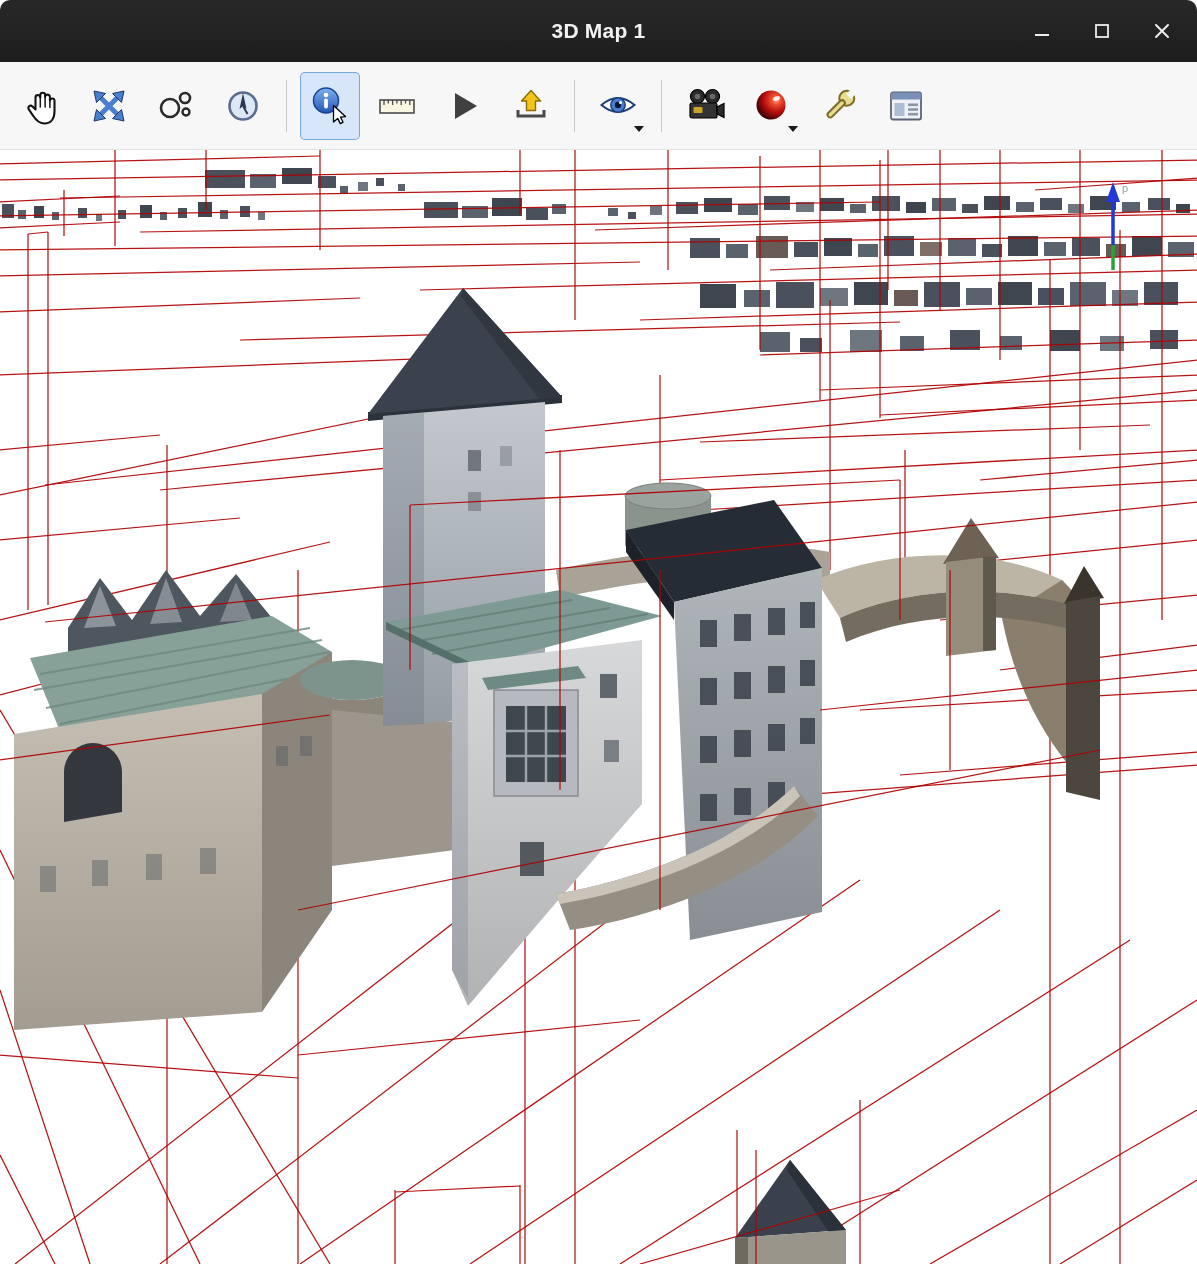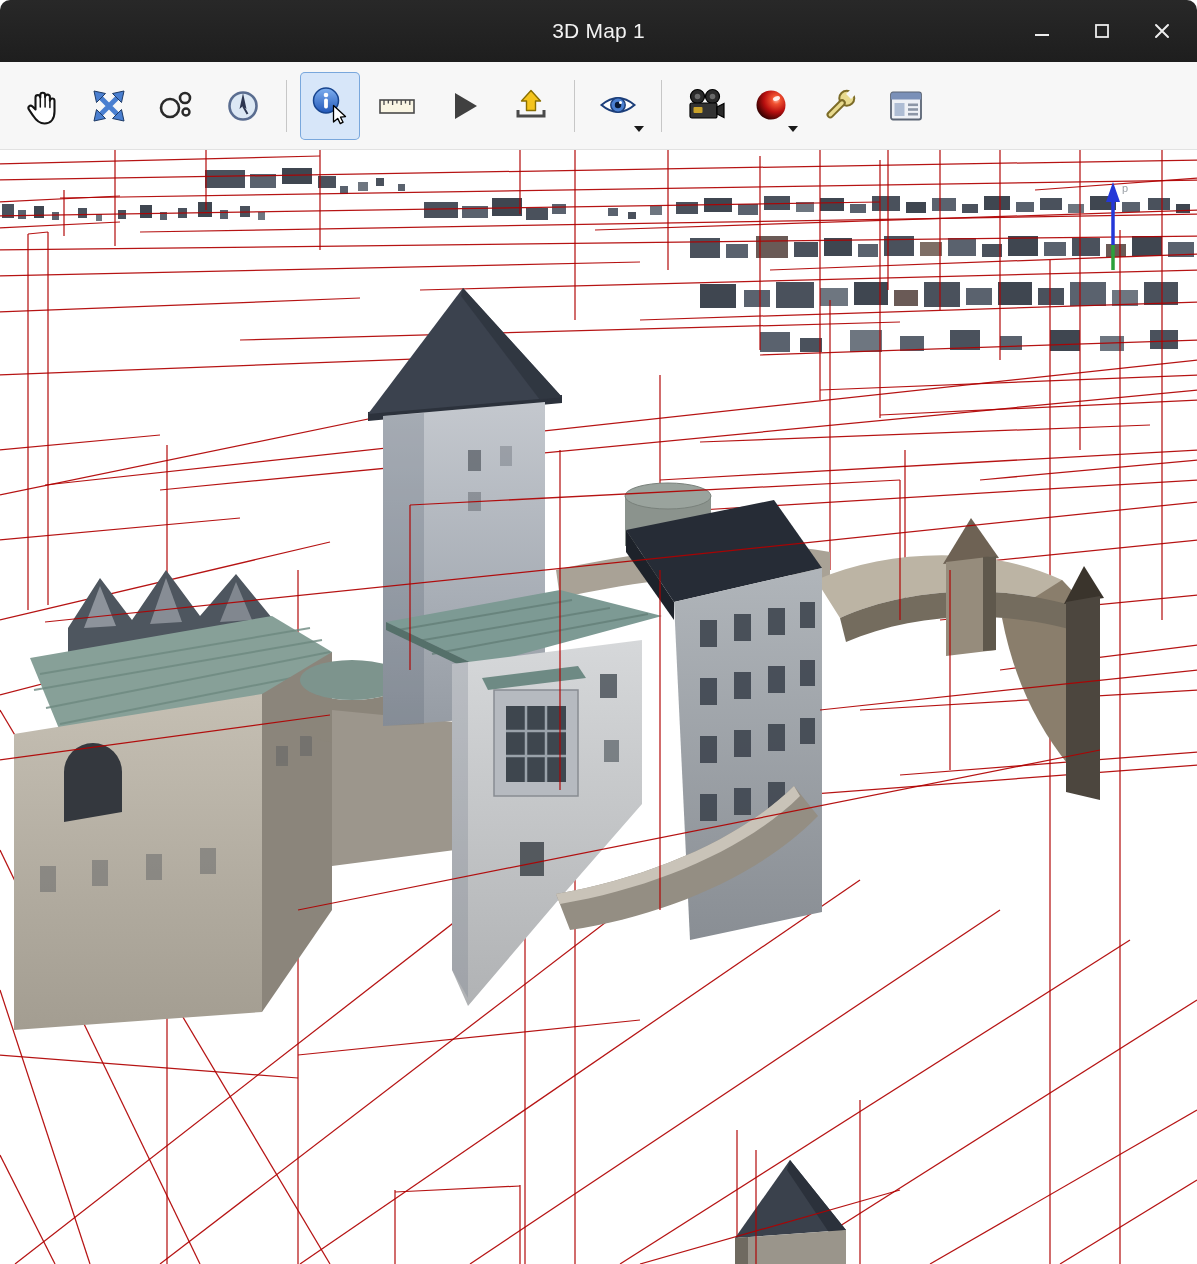--- a/index.html
+++ b/index.html
@@ -1,19 +1,19 @@
 <!DOCTYPE html>
 <html style="--titlebar-bg: #282828; --toolbar-bg: #f7f7f7; --viewport-bg: #ffffff; --wireframe: #b00000; --active-tool-bg: #d7e6f9; --active-tool-border: #79a7dc; --axis-up: #2438d8; --axis-secondary: #2ba03a;"><head>
 <meta charset="utf-8">
 <style>
   *{margin:0;padding:0;box-sizing:border-box}
   html,body{width:1197px;height:1264px;background:#fff;font-family:"Liberation Sans",sans-serif;overflow:hidden}
   .window{width:1197px;height:1264px;display:flex;flex-direction:column}
   .titlebar{height:62px;background:linear-gradient(var(--titlebar-bg,#282828),#1e1e1e);display:flex;align-items:center;justify-content:center;position:relative;flex:0 0 auto;border-radius:10px 10px 0 0}
-  .titlebar .title{color:#f2f2f2;font-size:21px;font-weight:normal;letter-spacing:.2px}
+  .titlebar .title{color:#f2f2f2;font-size:21px;font-weight:bold;letter-spacing:.2px}
   .win-controls{position:absolute;right:16px;top:0;height:100%;display:flex;align-items:center;gap:22px}
   .win-btn{width:38px;height:38px;display:flex;align-items:center;justify-content:center;border-radius:50%;cursor:pointer}
   .win-btn svg{display:block}
   .toolbar{height:88px;background:var(--toolbar-bg,#f7f7f7);display:flex;align-items:center;padding:0 10px 0 12px;gap:7px;flex:0 0 auto;border-bottom:1px solid #e2e2e2}
   .tool-btn{width:60px;height:68px;display:flex;align-items:center;justify-content:center;position:relative;border-radius:5px;cursor:pointer}
   .tool-btn svg{display:block}
   .tool-btn.active{background:var(--active-tool-bg,#d7e6f9);box-shadow:inset 0 0 0 1px var(--active-tool-border,#79a7dc)}
   .tb-sep{width:1px;height:52px;background:#c7c7c7;margin:0 6px;flex:0 0 auto}
   .caret{position:absolute;right:4px;bottom:8px;width:0;height:0;border-left:5px solid transparent;border-right:5px solid transparent;border-top:6px solid #1a1a1a}
   .viewport{flex:1;background:var(--viewport-bg,#fff);position:relative;overflow:hidden}

